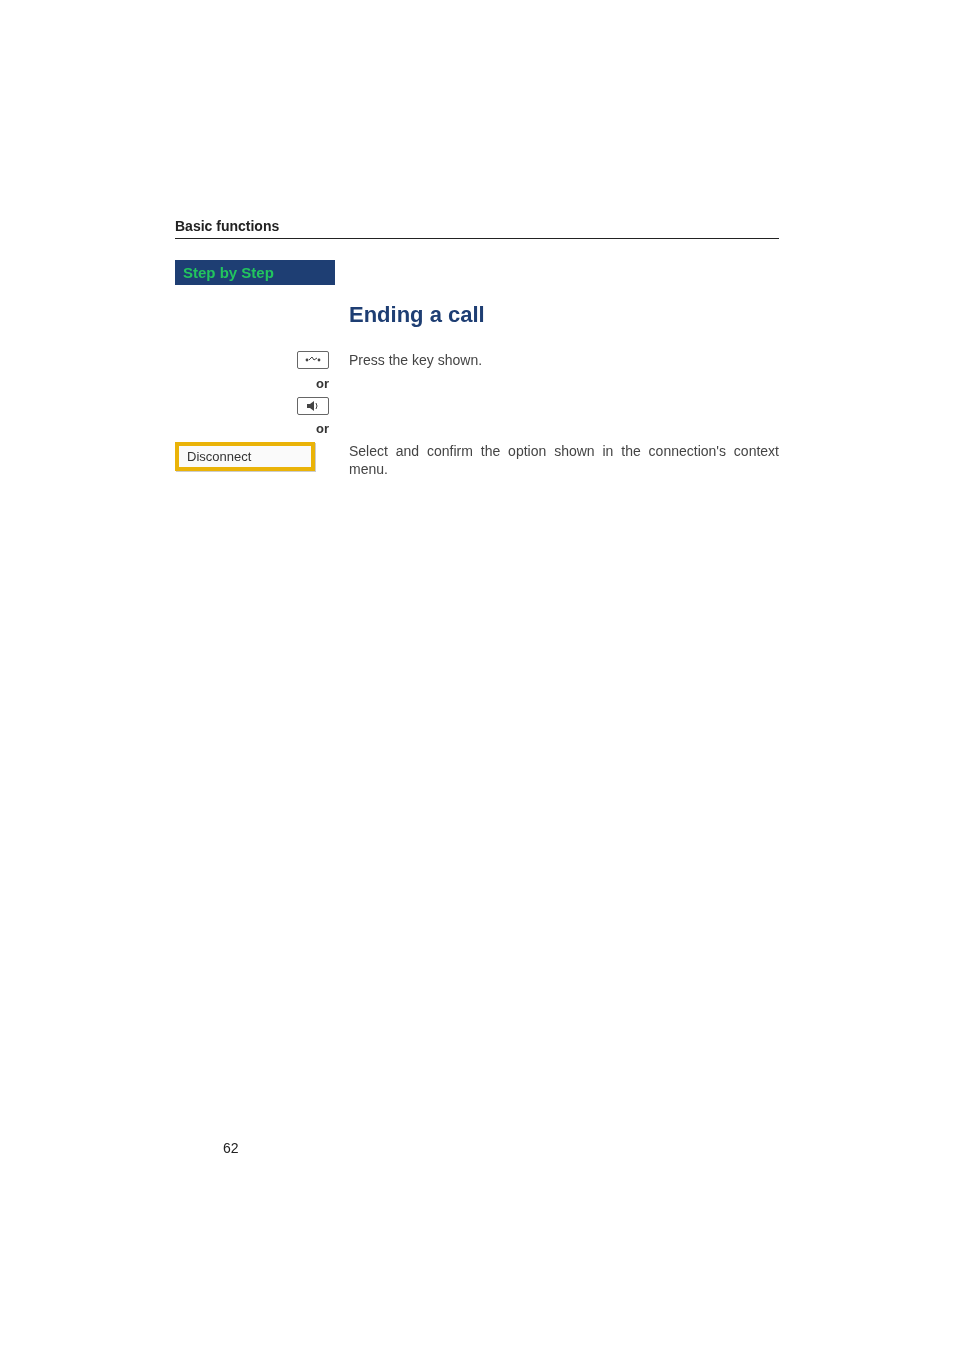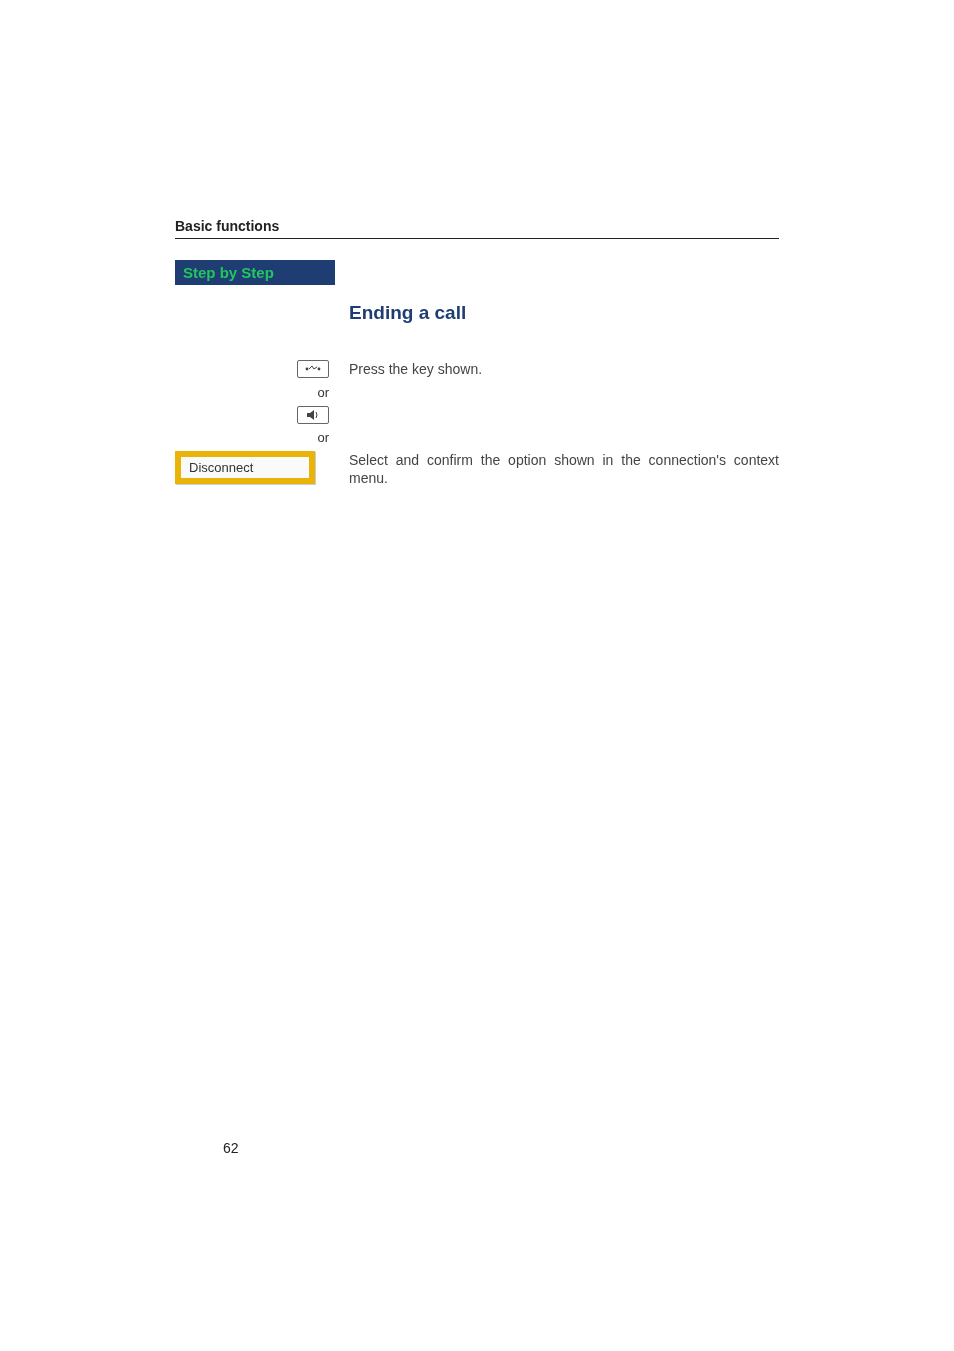--- a/index.html
+++ b/index.html
@@ -74,44 +74,44 @@
   }
   .right-cell {
     flex: 1;
     padding-left: 14px;
     font-size: 14px;
     color: #444444;
     text-align: justify;
     line-height: 1.35;
   }
   .section-heading {
-    font-size: 19px;
+    font-size: 22px;
     font-weight: bold;
     color: #1e3e73;
-    margin-bottom: 28px;
+    margin-bottom: 15px;
   }
   .key-icon-box {
     display: inline-flex;
     align-items: center;
     justify-content: center;
     width: 30px;
     height: 16px;
     border: 1px solid #666;
     border-radius: 2px;
     background: #ffffff;
     vertical-align: middle;
   }
   .or-text {
-    font-weight: normal;
+    font-weight: bold;
     font-size: 13px;
     color: #333;
   }
   .menu-option {
     display: inline-block;
-    border: 6px solid #eab308;
+    border: 4px solid #eab308;
     background: #fafafa;
     font-size: 13px;
     color: #333;
     padding: 3px 8px;
     min-width: 140px;
     text-align: left;
     box-sizing: border-box;
     box-shadow: 1px 1px 0 #ccc;
   }
   .menu-row .left-cell {

